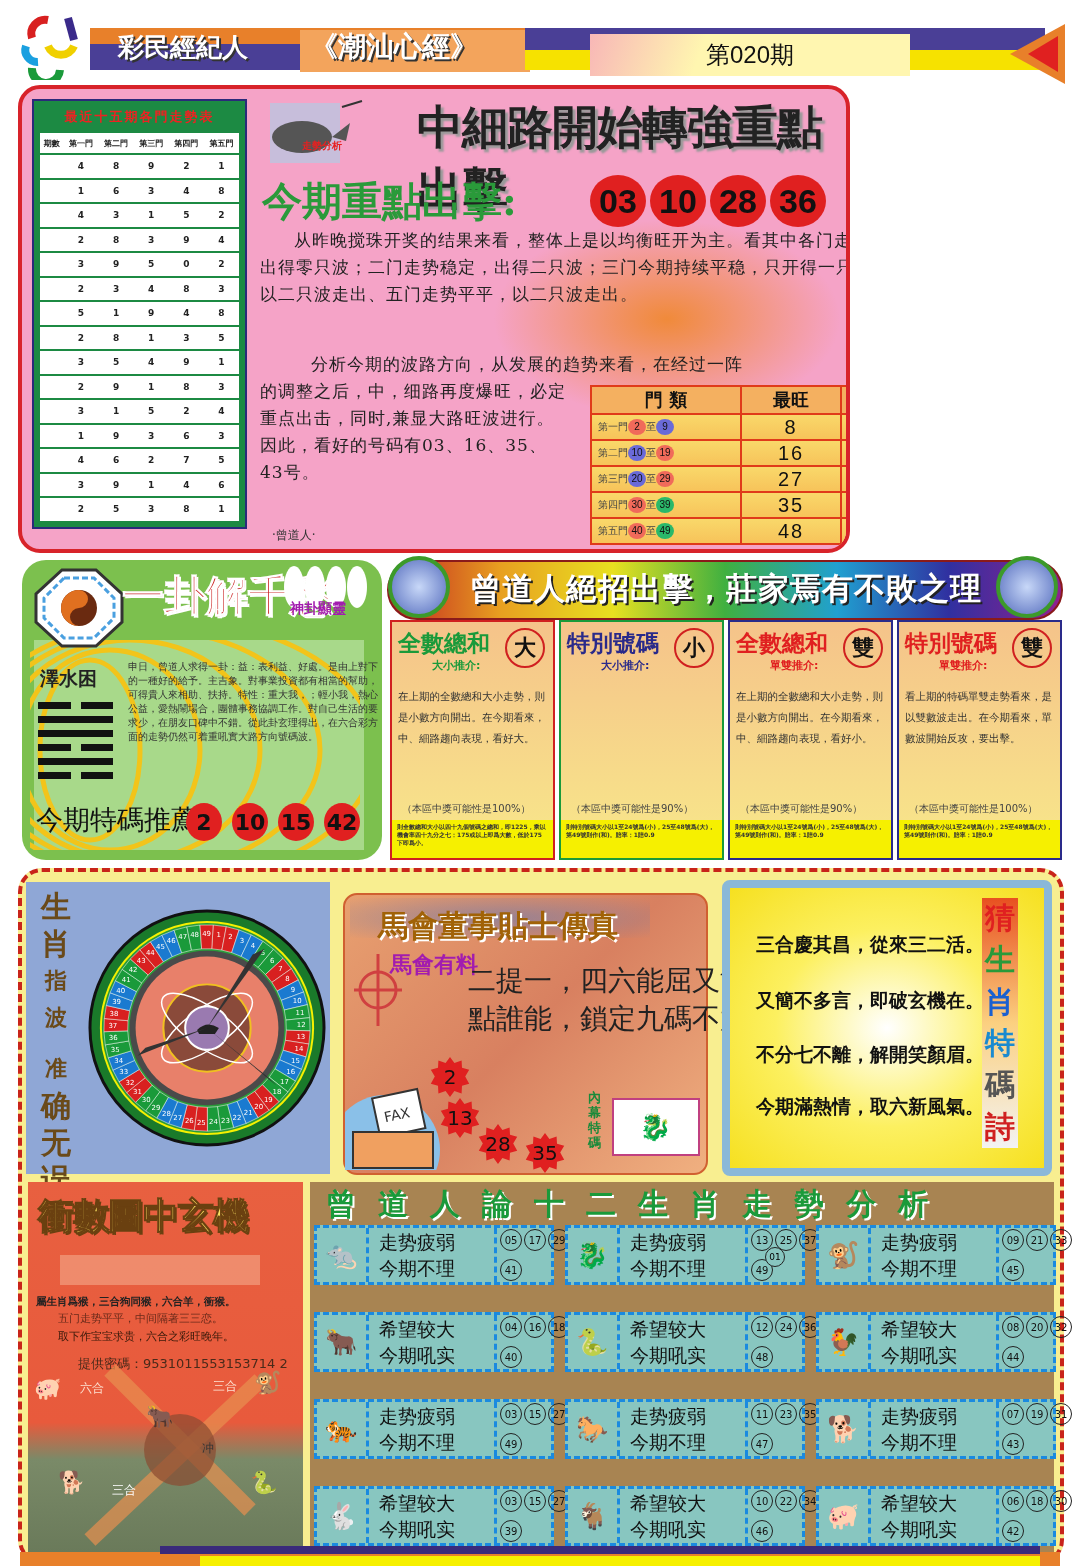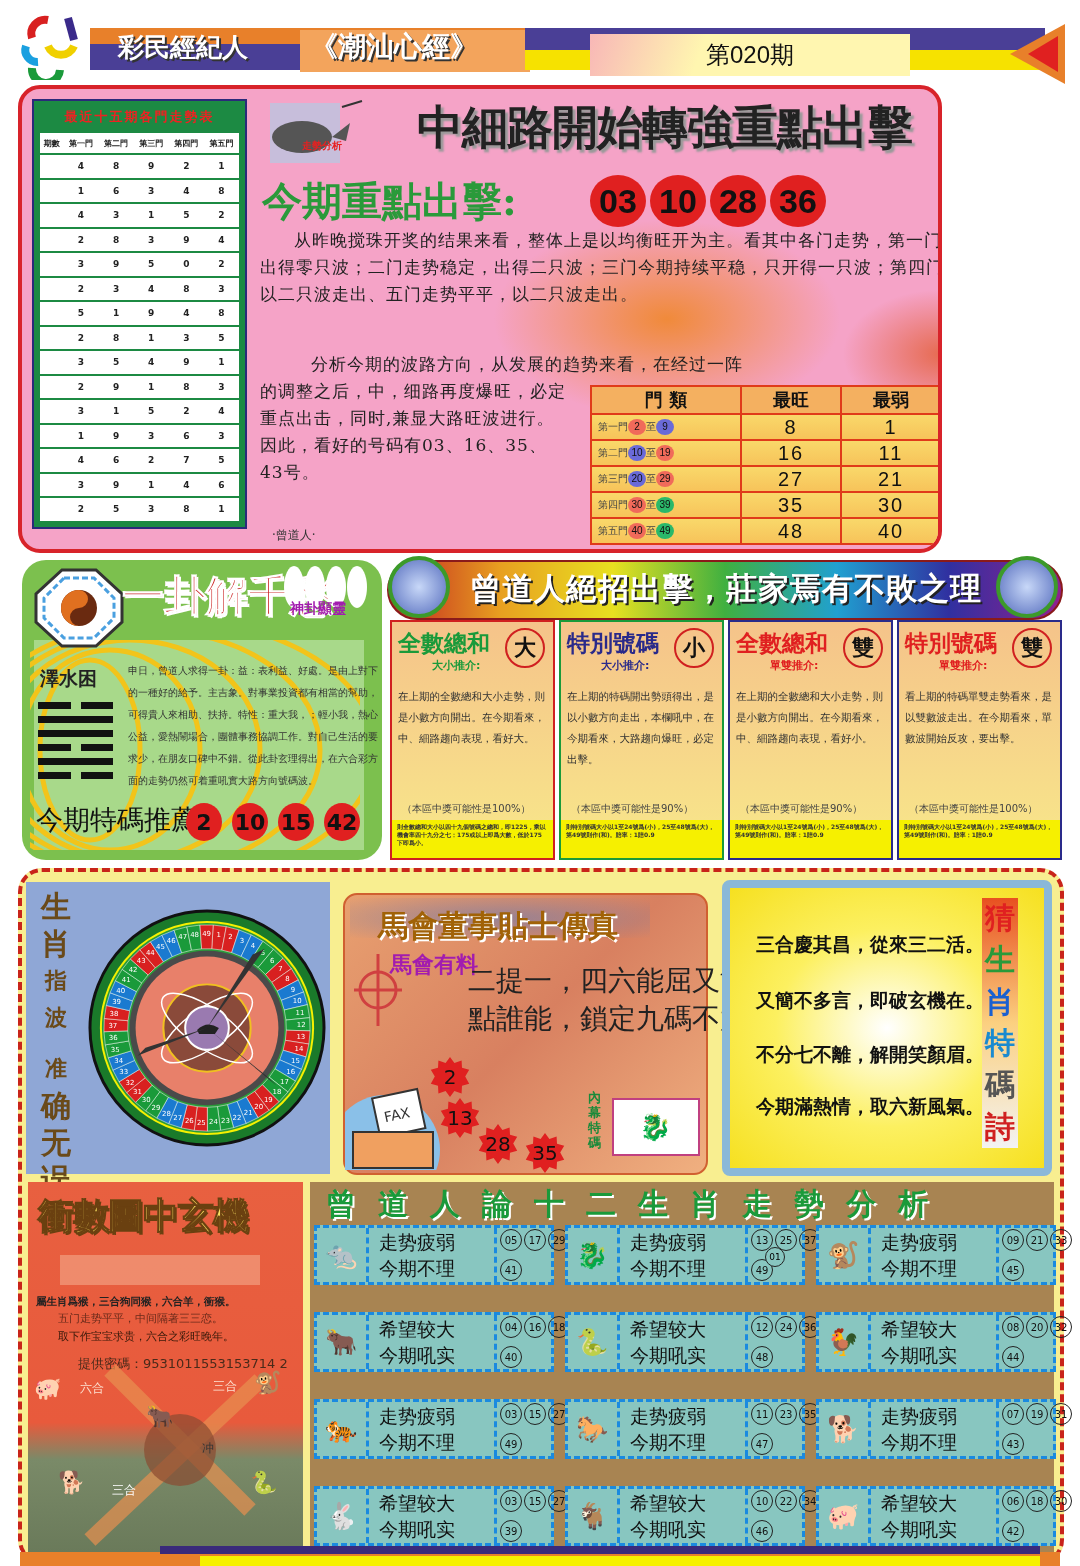--- a/index.html
+++ b/index.html
@@ -12,21 +12,21 @@
 .hdr-orange2{left:300px;top:30px;width:230px;height:42px;background:#f3a45c}
 .hdr-purple2{left:525px;top:28px;width:520px;height:22px;background:#4a3f96}
 .hdr-yellow{left:525px;top:50px;width:520px;height:20px;background:#f6e200}
 .hdr-issue{left:590px;top:34px;width:320px;height:42px;background:linear-gradient(110deg,#f8b7b7 0%,#fff6b0 35%,#fff6b0 100%);display:flex;align-items:center;justify-content:center;font-size:24px;color:#111;font-family:"Liberation Sans",sans-serif}
 .hdr-title1{left:118px;top:30px;font-size:26px;font-weight:bold;color:#fff;font-family:"DejaVu Serif",serif;text-shadow:2px 2px 0 #333}
 .hdr-title2{left:310px;top:28px;font-size:28px;font-weight:bold;color:#fff;font-family:"DejaVu Serif",serif;text-shadow:2px 2px 0 #333}
 .hdr-arrow{left:1010px;top:24px;width:0;height:0;border-top:30px solid transparent;border-bottom:30px solid transparent;border-right:55px solid #e8802a}
 .hdr-arrow-in{left:1028px;top:36px;width:0;height:0;border-top:18px solid transparent;border-bottom:18px solid transparent;border-right:30px solid #e02020}
 .logo{left:18px;top:10px;width:70px;height:70px}
 
-#s1{left:18px;top:85px;width:924px;height:468px;background:#f5a3c7;border:4px solid #d8232a;border-radius:22px;overflow:hidden}
+#s1{left:18px;top:85px;width:832px;height:468px;background:#f5a3c7;border:4px solid #d8232a;border-radius:22px;overflow:hidden}
 .blob1{left:470px;top:130px;width:350px;height:200px;background:radial-gradient(ellipse,#f08a3a 0%,rgba(240,138,58,0) 70%)}
 .blob2{left:820px;top:200px;width:200px;height:130px;background:radial-gradient(ellipse,#e66a50 0%,rgba(230,106,80,0) 70%)}
 #trend{left:10px;top:10px;width:215px;height:430px;background:#1c8a43;border:2px solid #2a2a7a;padding:6px}
 #trend .t-title{color:#e22;font-size:13px;font-weight:bold;text-align:center;letter-spacing:2px;height:20px;line-height:20px}
 #trend table{width:100%;border-collapse:separate;border-spacing:0 2px;margin-top:4px}
 #trend th{background:#fff;font-size:8px;font-weight:bold;height:20px;color:#222}
 #trend td{background:#fff;font-size:9px;font-weight:bold;text-align:center;height:22.5px;color:#222}
 .trend-fish{left:240px;top:8px;width:110px;height:80px}
 .headline{left:395px;top:8px;font-size:46px;font-weight:bold;color:#222;font-family:"DejaVu Serif",serif;letter-spacing:-1px;text-shadow:3px 3px 2px #999}
 .key-label{left:240px;top:85px;font-size:40px;font-weight:bold;color:#2a9a3a;font-family:"DejaVu Serif",serif}
@@ -46,21 +46,21 @@
 
 #s2l{left:22px;top:560px;width:360px;height:300px;background:#7cc04e;border-radius:24px;overflow:hidden}
 .bagua{left:12px;top:8px;width:90px;height:80px}
 .s2-title{left:100px;top:12px;font-size:42px;font-weight:bold;color:#c81818;font-family:"DejaVu Serif",serif;-webkit-text-stroke:1px #fff;text-shadow:2px 2px 0 #fff}
 .s2-sub{left:270px;top:48px;font-size:14px;font-weight:bold;color:#a21caf;font-family:Liberation Serif, serif}
 .s2-inner{left:12px;top:80px;width:330px;height:210px;background:#a8d98a}
 .gua-name{left:20px;top:105px;font-size:19px;font-weight:bold;color:#222;font-family:"DejaVu Serif",serif}
 .hexa{left:18px;top:145px;width:75px}
 .hexa .ln{height:7px;margin-bottom:7px;display:flex;gap:10px}
 .hexa .ln span{background:#111;height:7px;flex:1}
-.gua-text{left:108px;top:103px;width:250px;font-size:10px;line-height:22px;color:#333}
+.gua-text{left:108px;top:103px;width:250px;font-size:10px;line-height:14px;color:#333}
 .spec-label{left:16px;top:237px;font-size:27px;color:#111;font-family:"DejaVu Serif",serif}
 .spec-balls{left:162px;top:242px;display:flex;gap:10px}
 .ball-mid{width:36px;height:38px;border-radius:50%;background:#e02020;display:flex;align-items:center;justify-content:center;font-size:22px;font-weight:bold;color:#111}
 
 .banner{left:387px;top:560px;width:676px;height:60px;border-radius:30px;background:linear-gradient(90deg,#c02020,#e8a020,#e8e020,#40b040,#20a0d0,#3030a0,#902090);border:2px solid #8a1a1a}
 .banner-txt{left:470px;top:568px;font-size:31px;font-weight:bold;color:#fff;text-shadow:2px 2px 0 #222;letter-spacing:1px}
 .disc{width:62px;height:62px;border-radius:50%;background:radial-gradient(circle,#c8d8f8 0%,#6a80c8 80%);border:4px solid #3c9a2a}
 .cols{left:390px;top:620px;width:672px;height:240px;display:flex;gap:4px}
 .col{flex:1;background:linear-gradient(#f5c38a,#f8e88a);position:relative;border:2px solid}
 .col .h{position:absolute;left:6px;top:6px;font-size:23px;font-weight:bold}
@@ -401,21 +401,20 @@
       <div class="circ">大</div>
       <div class="rec" style="color:#1a9a3a">大小推介:</div>
       <div class="body">在上期的全數總和大小走勢，則是小數方向開出。在今期看來，中、細路趨向表現，看好大。</div>
       <div class="prob">（本區中獎可能性是100%）</div>
       <div class="note">則全數總和大小以四十九個號碼之總和，即1225，乘以機會率四十九分之七：175或以上即爲大數，低於175下即爲小。</div>
     </div>
     <div class="col" style="border-color: rgb(26, 154, 58);">
       <div class="h" style="color:#2a2a8a">特別號碼</div>
       <div class="circ">小</div>
       <div class="rec" style="color:#2a2a8a">大小推介:</div>
-      <div class="body">在上期的特碼開出勢頭得出，是以小數方向走出，本欄吼中，在今期看來，大路趨向爆旺，必定出擊。</div>
       <div class="prob">（本區中獎可能性是90%）</div>
       <div class="note">則特別號碼大小以1至24號爲(小)，25至48號爲(大)，第49號則作(和)。賠率：1賠0.9</div>
     </div>
     <div class="col" style="border-color: rgb(42, 42, 138);">
       <div class="h" style="color:#e02020">全數總和</div>
       <div class="circ">雙</div>
       <div class="rec" style="color:#e02020">單雙推介:</div>
       <div class="body">在上期的全數總和大小走勢，則是小數方向開出。在今期看來，中、細路趨向表現，看好小。</div>
       <div class="prob">（本區中獎可能性是90%）</div>
       <div class="note">則特別號碼大小以1至24號爲(小)，25至48號爲(大)，第49號則作(和)。賠率：1賠0.9</div>

